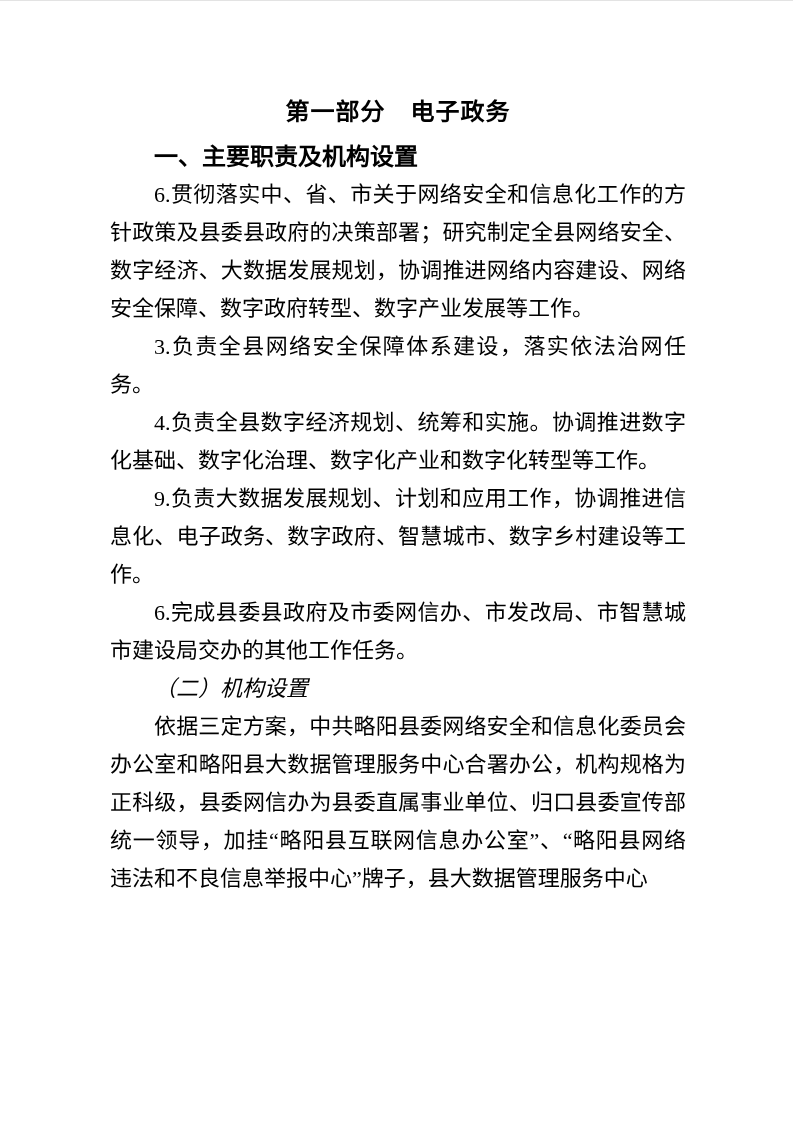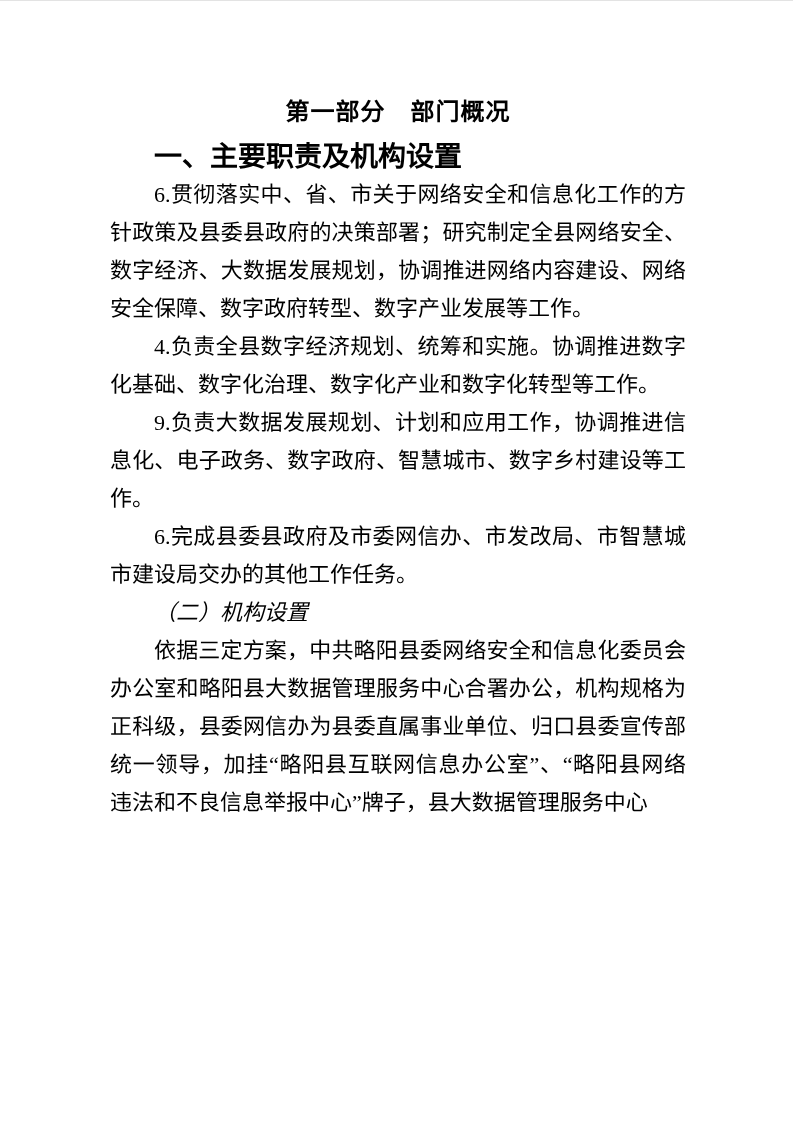--- a/index.html
+++ b/index.html
@@ -31,21 +31,21 @@
   }
   .doc-title {
     font-size: 24px;
     line-height: 52px;
     font-weight: bold;
     text-align: center;
     letter-spacing: 1px;
   }
   .section-heading {
     font-family: "Liberation Sans", "DejaVu Sans", sans-serif;
-    font-size: 28px;
+    font-size: 24px;
     line-height: 38px;
     font-weight: bold;
     text-indent: 44px;
     margin: 0;
   }
   .kai-heading {
     font-size: 22px;
     line-height: 38px;
     font-style: italic;
     font-weight: normal;
@@ -61,28 +61,29 @@
     word-break: break-all;
     overflow-wrap: break-word;
   }
 </style>
 </head>
 <body>
 
 <div class="page-edge-line"></div>
 
 <div class="content">
-  <div class="doc-title">第一部分　部门概况</div>
+  <div class="doc-title">第一部分　电子政务</div>
 
   <h2 class="section-heading">一、主要职责及机构设置</h2>
 
 
   <p class="body-para">6.贯彻落实中、省、市关于网络安全和信息化工作的方针政策及县委县政府的决策部署；研究制定全县网络安全、数字经济、大数据发展规划，协调推进网络内容建设、网络安全保障、数字政府转型、数字产业发展等工作。</p>
 
 
+  <p class="body-para">3.负责全县网络安全保障体系建设，落实依法治网任务。</p>
 
   <p class="body-para">4.负责全县数字经济规划、统筹和实施。协调推进数字化基础、数字化治理、数字化产业和数字化转型等工作。</p>
 
   <p class="body-para">9.负责大数据发展规划、计划和应用工作，协调推进信息化、电子政务、数字政府、智慧城市、数字乡村建设等工作。</p>
 
   <p class="body-para">6.完成县委县政府及市委网信办、市发改局、市智慧城市建设局交办的其他工作任务。</p>
 
   <h3 class="kai-heading">（二）机构设置</h3>
 
   <p class="body-para">依据三定方案，中共略阳县委网络安全和信息化委员会办公室和略阳县大数据管理服务中心合署办公，机构规格为正科级，县委网信办为县委直属事业单位、归口县委宣传部统一领导，加挂“略阳县互联网信息办公室”、“略阳县网络违法和不良信息举报中心”牌子，县大数据管理服务中心</p>

